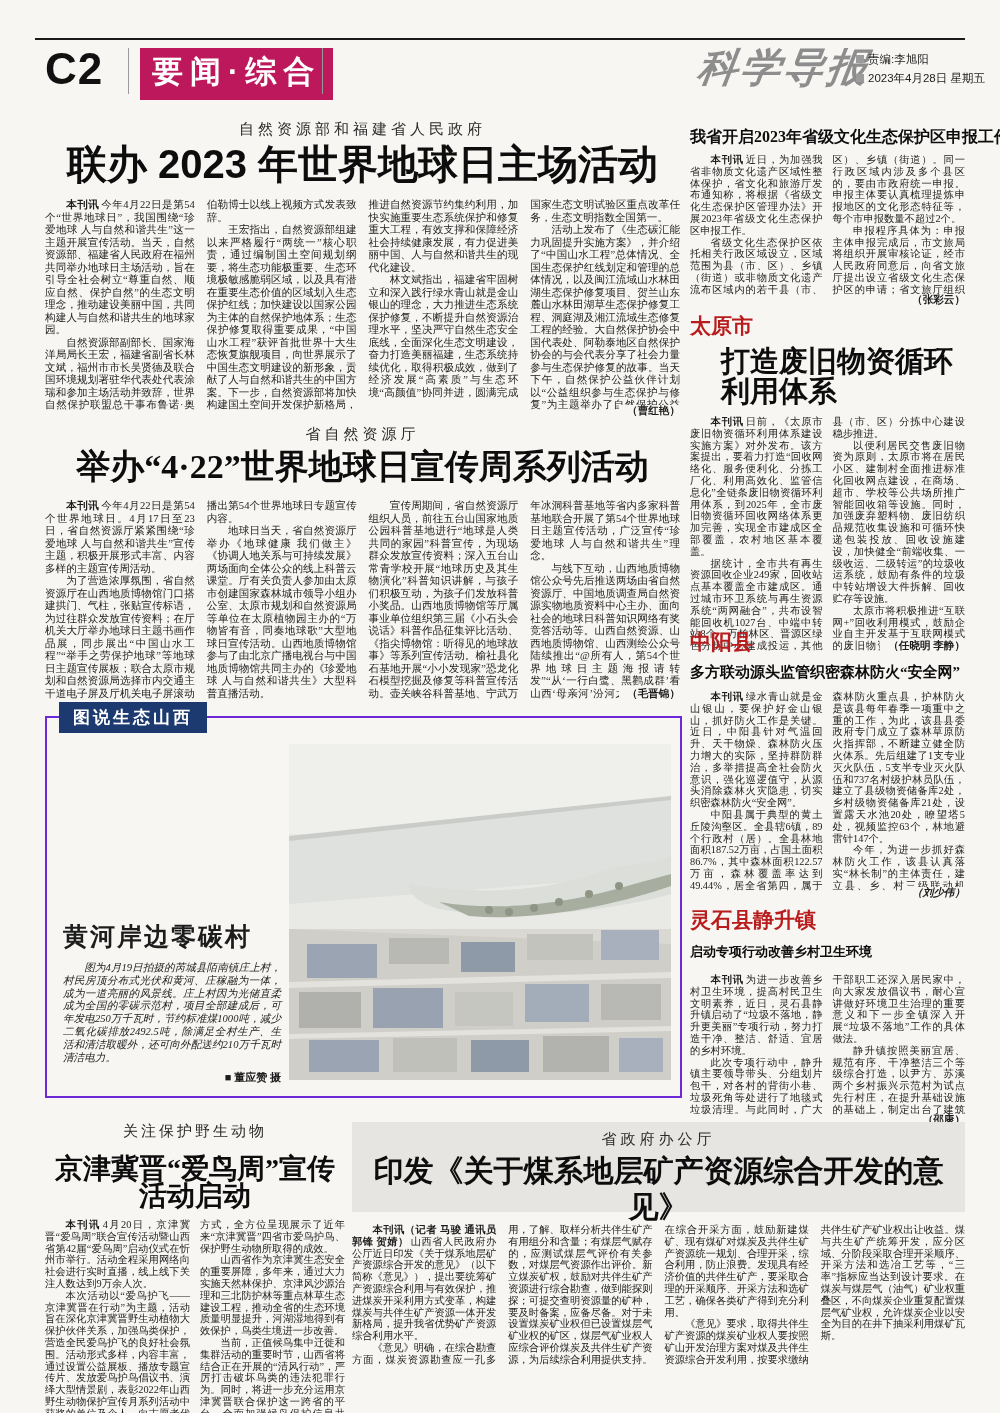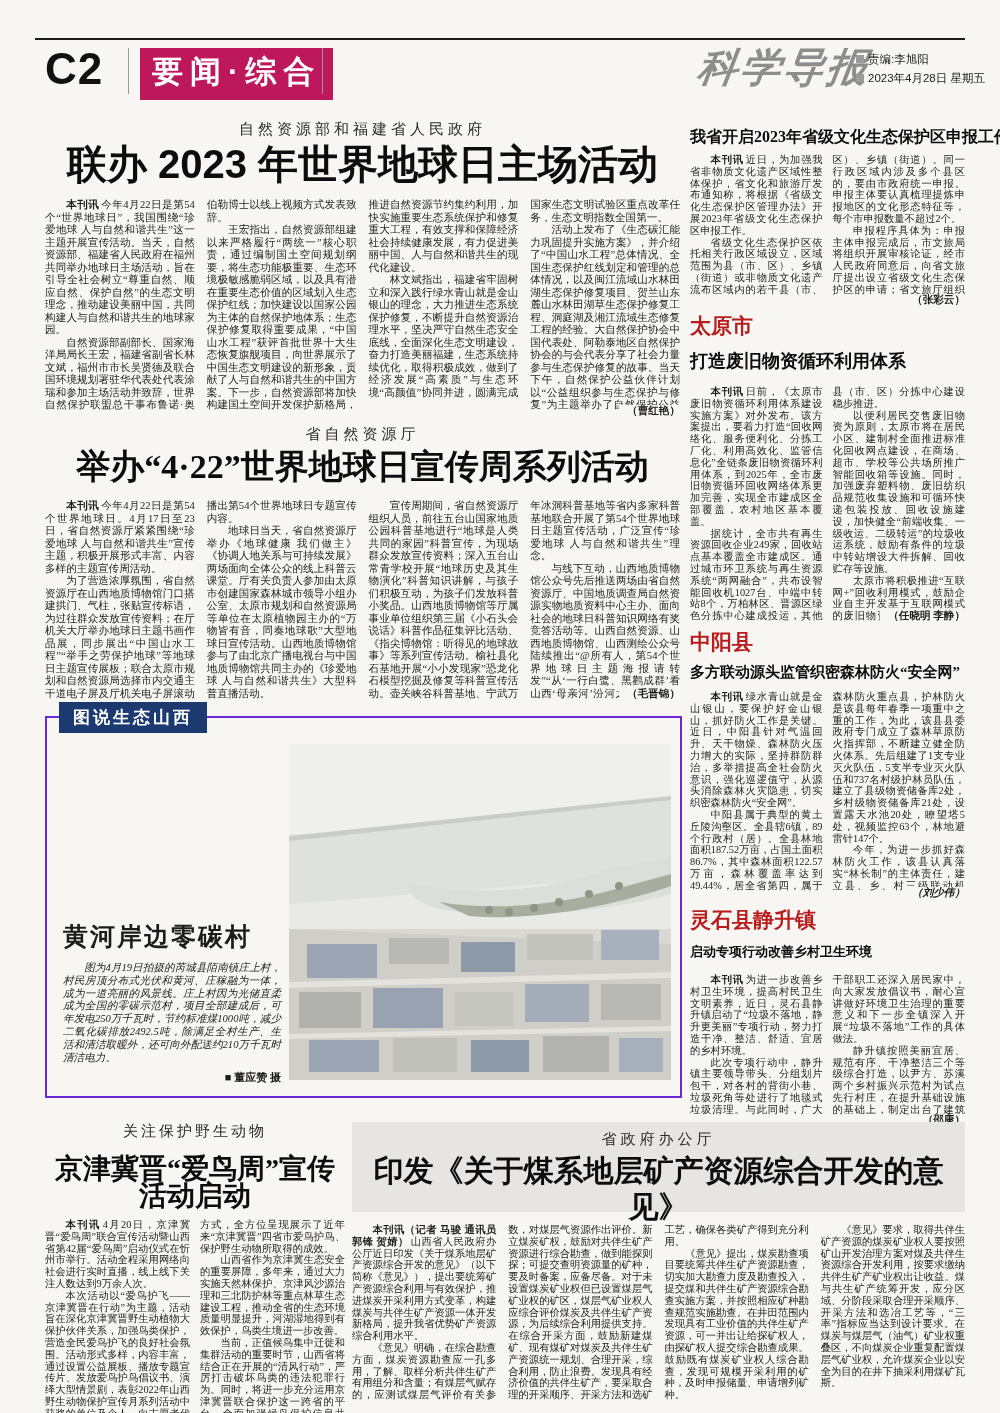--- a/index.html
+++ b/index.html
@@ -124,21 +124,21 @@
     <div class="cols body-sm" style="column-count:2;column-gap:10px;height:152px;margin-top:8px;">
       <p><b class="lead">本刊讯</b><span>近日，为加强我省非物质文化遗产区域性整体保护，省文化和旅游厅发布通知称，将根据《省级文化生态保护区管理办法》开展2023年省级文化生态保护区申报工作。</span></p>
       <p>省级文化生态保护区依托相关行政区域设立，区域范围为县（市、区）、乡镇（街道）或非物质文化遗产流布区域内的若干县（市、区）、乡镇（街道）。同一行政区域内涉及多个县区的，要由市政府统一申报。申报主体要认真梳理提炼申报地区的文化形态特征等，每个市申报数量不超过2个。</p>
       <p>申报程序具体为：申报主体申报完成后，市文旅局将组织开展审核论证，经市人民政府同意后，向省文旅厅提出设立省级文化生态保护区的申请；省文旅厅组织对申报材料进行审核，对申报材料齐全且符合条件的地区，组织实地考察、专家论证、现场答辩等，确定符合条件的申报地区名单并进行公示；公示结束后，将批复设立省级文化生态保护实验区。</p>
       <span class="byline" style="right:0;bottom:0;">（张彩云）</span>
     </div>
   </div>
 
   <div class="abs" style="left:690px;top:312px;width:275px;">
     <div class="kicker-left">太原市</div>
-    <div class="title-song" style="font-size:18px;line-height:30px;margin-top:6px;">打造废旧物资循环利用体系</div>
+    <div class="title-song" style="font-size:29px;line-height:30px;margin-top:6px;margin-left:31px;">打造废旧物资循环利用体系</div>
     <div class="cols body-sm" style="column-count:2;column-gap:10px;height:236px;margin-top:10px;">
       <p><b class="lead">本刊讯</b><span>日前，《太原市废旧物资循环利用体系建设实施方案》对外发布。该方案提出，要着力打造“回收网络化、服务便利化、分拣工厂化、利用高效化、监管信息化”全链条废旧物资循环利用体系，到2025年，全市废旧物资循环回收网络体系更加完善，实现全市建成区全部覆盖，农村地区基本覆盖。</span></p>
       <p>据统计，全市共有再生资源回收企业249家，回收站点基本覆盖全市建成区。通过城市环卫系统与再生资源系统“两网融合”，共布设智能回收机1027台、中端中转站8个，万柏林区、晋源区绿色分拣中心建成投运，其他县（市、区）分拣中心建设稳步推进。</p>
       <p>以便利居民交售废旧物资为原则，太原市将在居民小区、建制村全面推进标准化回收网点建设，在商场、超市、学校等公共场所推广智能回收箱等设施。同时，加强废弃塑料物、废旧纺织品规范收集设施和可循环快递包装投放、回收设施建设，加快健全“前端收集、一级收运、二级转运”的垃圾收运系统，鼓励有条件的垃圾中转站增设大件拆解、回收贮存等设施。</p>
       <p>太原市将积极推进“互联网+”回收利用模式，鼓励企业自主开发基于互联网模式的废旧物资回收利用系统，探索创新废旧物资回收利用新模式，构建全链条业务信息平台和回收追溯系统，编制公共数据目录。</p>
       <span class="byline" style="right:0;bottom:0;">（任晓明  李静）</span>
     </div>
   </div>
 
   <div class="abs" style="left:690px;top:628px;width:275px;">
@@ -176,19 +176,18 @@
   </div>
 
   <div class="abs" style="left:352px;top:1122px;width:613px;height:291px;">
     <div class="greyhead">
       <div class="kicker" style="padding-top:8px;">省政府办公厅</div>
       <div class="title-hei" style="font-size:30px;line-height:36px;margin-top:4px;">印发《关于煤系地层矿产资源综合开发的意见》</div>
     </div>
     <div class="cols body-sm" style="column-count:4;column-gap:12px;height:186px;margin-top:102px;">
       <p><b class="lead">本刊讯（记者  马骏  通讯员  郭锋  贺婧）</b><span>山西省人民政府办公厅近日印发《关于煤系地层矿产资源综合开发的意见》（以下简称《意见》），提出要统筹矿产资源综合利用与有效保护，推进煤炭开采利用方式变革，构建煤炭与共伴生矿产资源一体开发新格局，提升我省优势矿产资源综合利用水平。</span></p>
       <p>《意见》明确，在综合勘查方面，煤炭资源勘查应一孔多用，了解、取样分析共伴生矿产有用组分和含量；有煤层气赋存的，应测试煤层气评价有关参数，对煤层气资源作出评价。新立煤炭矿权，鼓励对共伴生矿产资源进行综合勘查，做到能探则探；可提交查明资源量的矿种，要及时备案，应备尽备。对于未设置煤炭矿业权但已设置煤层气矿业权的矿区，煤层气矿业权人应综合评价煤炭及共伴生矿产资源，为后续综合利用提供支持。在综合开采方面，鼓励新建煤矿、现有煤矿对煤炭及共伴生矿产资源统一规划、合理开采，综合利用，防止浪费。发现具有经济价值的共伴生矿产，要采取合理的开采顺序、开采方法和选矿工艺，确保各类矿产得到充分利用。</p>
-      <p>《意见》提出，煤炭勘查项目要统筹共伴生矿产资源勘查，切实加大勘查力度及勘查投入，提交煤和共伴生矿产资源综合勘查实施方案，并按照相应矿种勘查规范实施勘查。在井田范围内发现具有工业价值的共伴生矿产资源，可一并出让给探矿权人，由探矿权人提交综合勘查成果。鼓励既有煤炭矿业权人综合勘查，发现可规模开采利用的矿种，及时申报储量、申请增列矿种。</p>
       <p>《意见》要求，取得共伴生矿产资源的煤炭矿业权人要按照矿山开发治理方案对煤及共伴生资源综合开发利用，按要求缴纳共伴生矿产矿业权出让收益。煤与共生矿产统筹开发，应分区域、分阶段采取合理开采顺序、开采方法和选冶工艺等，“三率”指标应当达到设计要求。在煤炭与煤层气（油气）矿业权重叠区，不向煤炭企业重复配置煤层气矿业权，允许煤炭企业以安全为目的在井下抽采利用煤矿瓦斯。</p>
 
     </div>
   </div>
 
 </div>
 
 </body></html>

